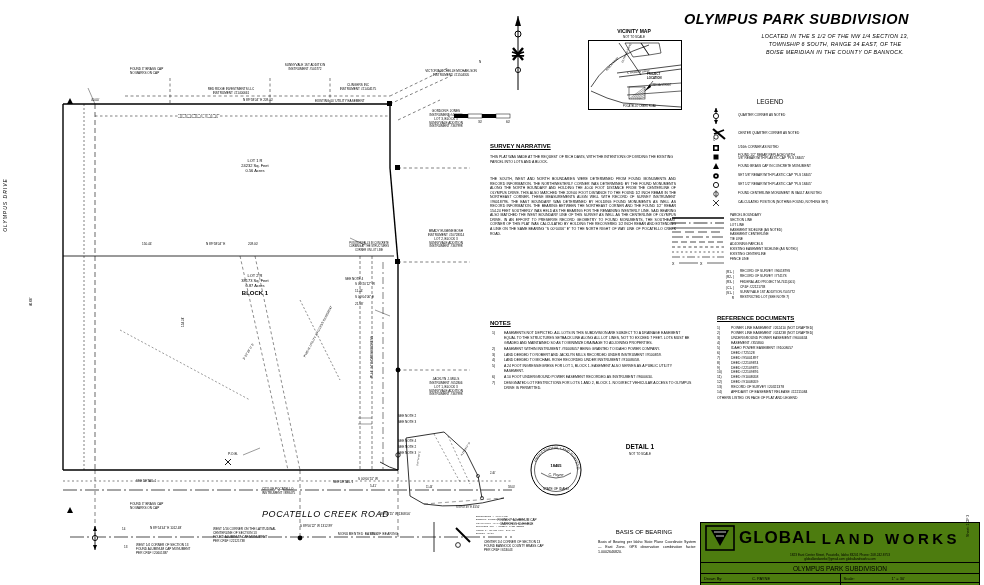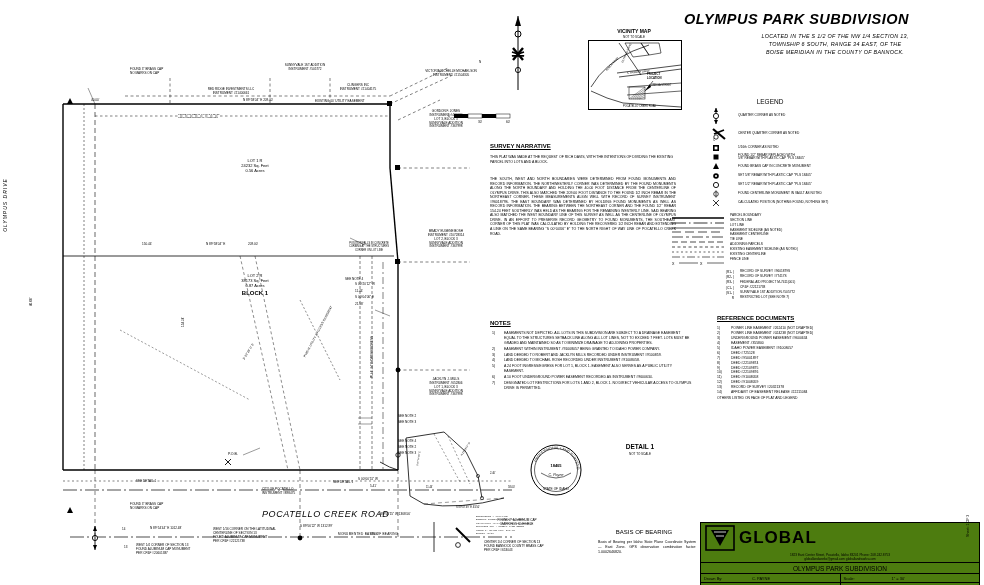--- a/index.html
+++ b/index.html
@@ -652,20 +652,21 @@
 <div class="abs" style="left:598px;top:540px;width:98px;font-size:3.6px;line-height:1.45;text-align:justify;">Basis of Bearing per Idaho State Plane Coordinate System — East Zone.  GPS observation combination factor: 1.0002646820.</div>
 
 <div class="abs tb" style="left:700px;top:522px;width:278px;height:70px;background:#4d7c0f;">
   <div style="display:flex;align-items:center;height:30px;padding-left:4px;">
     <svg width="30" height="26">
       <rect x="1" y="1" width="28" height="24" fill="none" stroke="#000" stroke-width="1.6"></rect>
       <polygon points="6,5 24,5 15,21" fill="#000"></polygon>
       <path d="M9,7 L21,7 M11,11 L19,11" stroke="#fff" stroke-width="0.8"></path>
     </svg>
     <span style="font-size:17px;font-weight:bold;letter-spacing:1px;margin-left:4px;">GLOBAL</span>
+    <span style="font-size:15px;font-weight:bold;letter-spacing:3.5px;margin-left:5px;">LAND WORKS</span>
   </div>
   <div class="ctr" style="font-size:3.2px;">1823 East Center Street, Pocatello, Idaho 83201 Phone: 208.242.8753</div>
   <div class="ctr" style="font-size:3.2px;margin-bottom:1px;">globallandworks@gmail.com      globallandworks.com</div>
   <div class="tbcell ctr" style="font-size:6.5px;padding:1.5px 0;font-weight:normal;">OLYMPUS PARK SUBDIVISION</div>
   <div class="tbcell" style="display:flex;font-size:4px;">
     <div style="flex:1;display:flex;border-right:1px solid #000;">
       <span style="flex:0 0 48px;padding:1.5px 0 1.5px 3px;">Drawn By:</span>
       <span style="padding:1.5px 0;">C. PAYNE</span>
     </div>
     <div style="flex:1;display:flex;">

